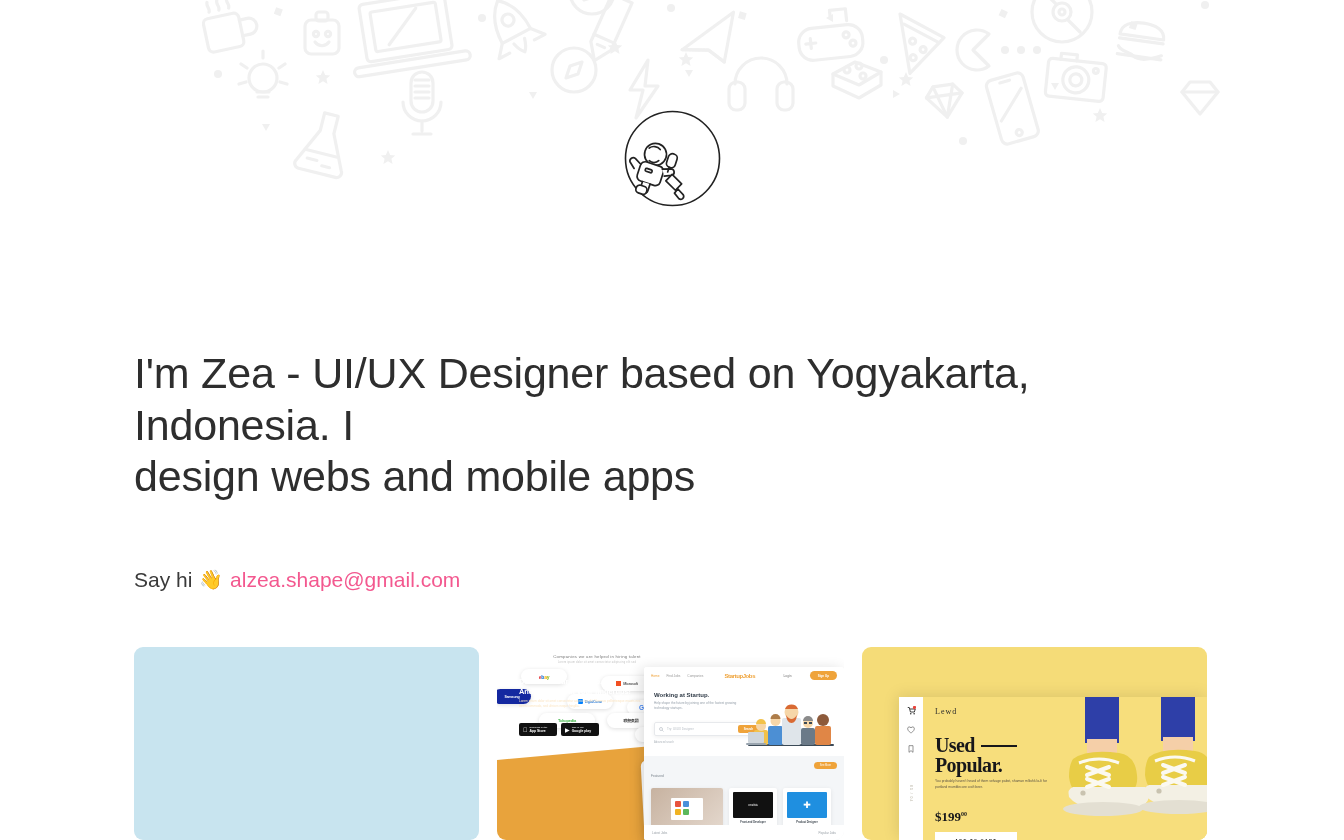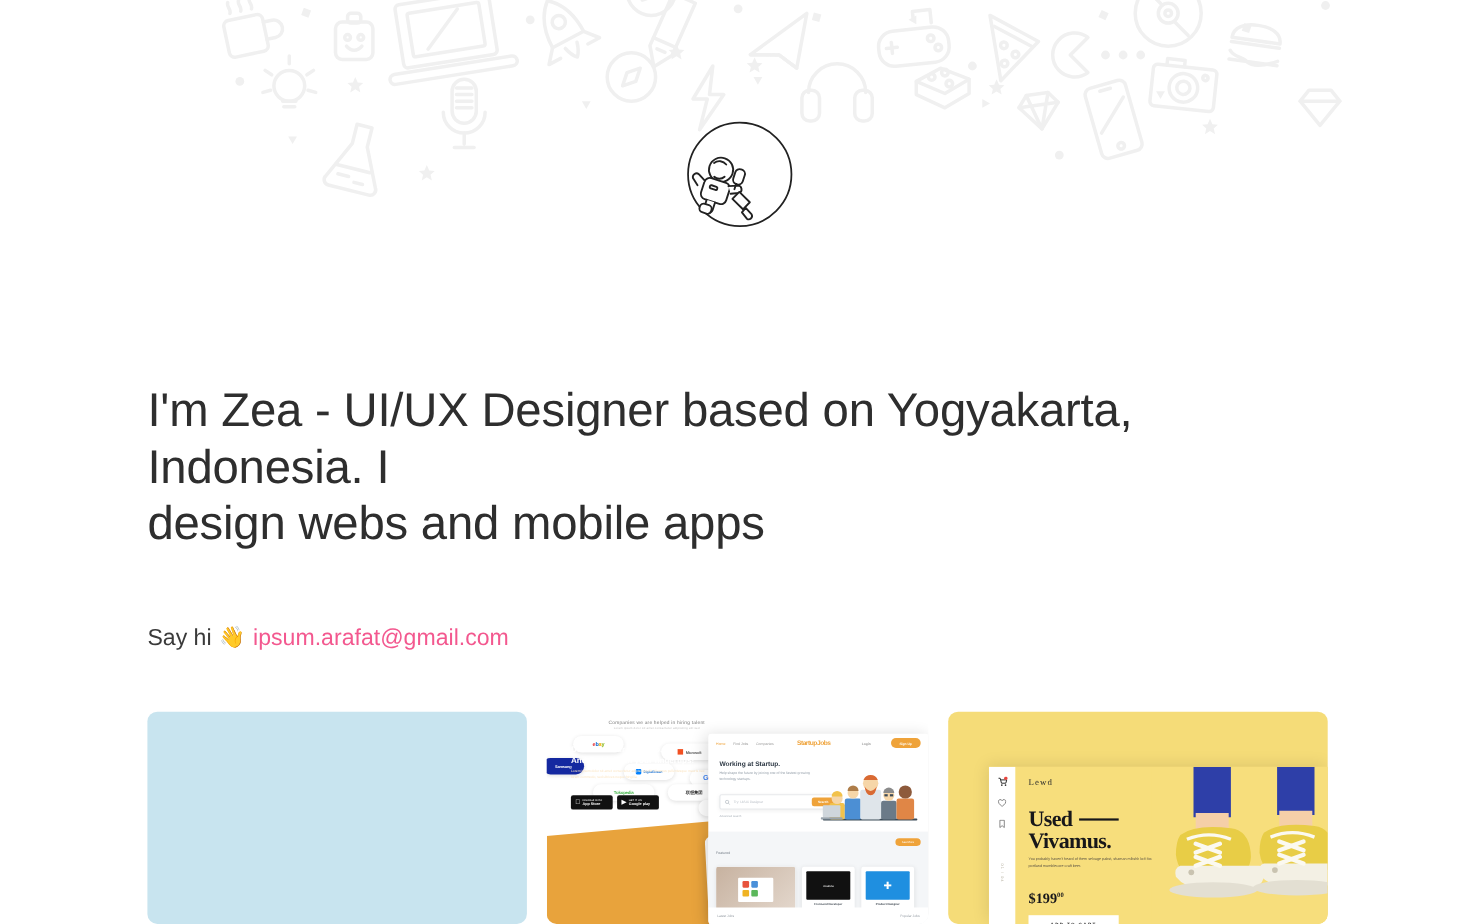--- a/index.html
+++ b/index.html
@@ -420,21 +420,21 @@
   </div>
 
   <h1 class="headline">
     <span class="ln">I'm Zea - UI/UX Designer based on Yogyakarta, Indonesia. I</span>
     <span class="ln">design webs and mobile apps</span>
   </h1>
 
   <div class="sayhi">
     <span>Say hi</span>
     <span class="wave">👋</span>
-    <a class="mail" href="#">ipsum.arafat@gmail.com</a>
+    <a class="mail" href="#">alzea.shape@gmail.com</a>
   </div>
 
   <div class="cards">
 
     <div class="card c1">
     </div>
 
     <div class="card c2">
       <div class="c2-left">
         <div class="c2-head">
@@ -624,21 +624,21 @@
           <svg width="8" height="8" viewBox="0 0 12 12">
             <path d="M3 1h6v10l-3-2.6L3 11z" fill="none" stroke="#6d6d6d" stroke-width="1.1"></path>
           </svg>
           <span class="pg">01 / 04</span>
         </div>
 
         <div class="c3-brand">Lewd</div>
 
         <div class="c3-h">
           <span>Used</span><span class="dash"></span><br>
-          <span>Vivamus.</span>
+          <span>Popular.</span>
         </div>
 
         <div class="c3-p">You probably haven't heard of them selvage pabst, shaman mlkshk lo-fi forage portland mumblecore craft beer.</div>
 
         <div class="c3-price">
           <span>$199</span><sup>00</sup>
         </div>
 
         <div class="c3-cta">ADD TO CART</div>
 

